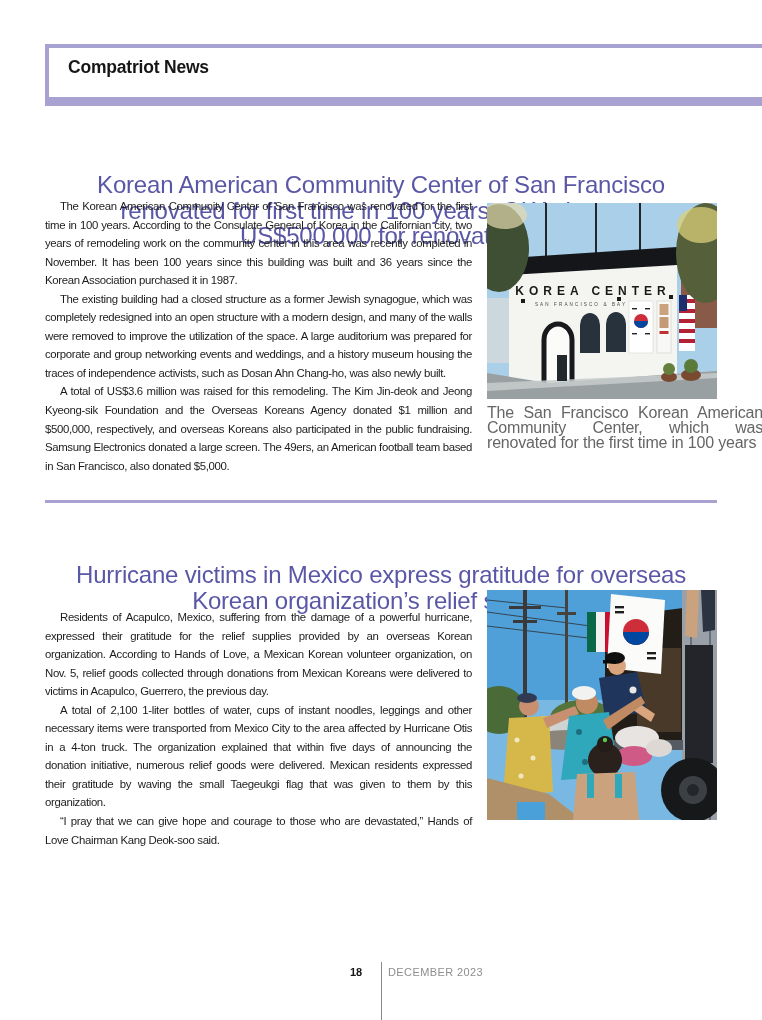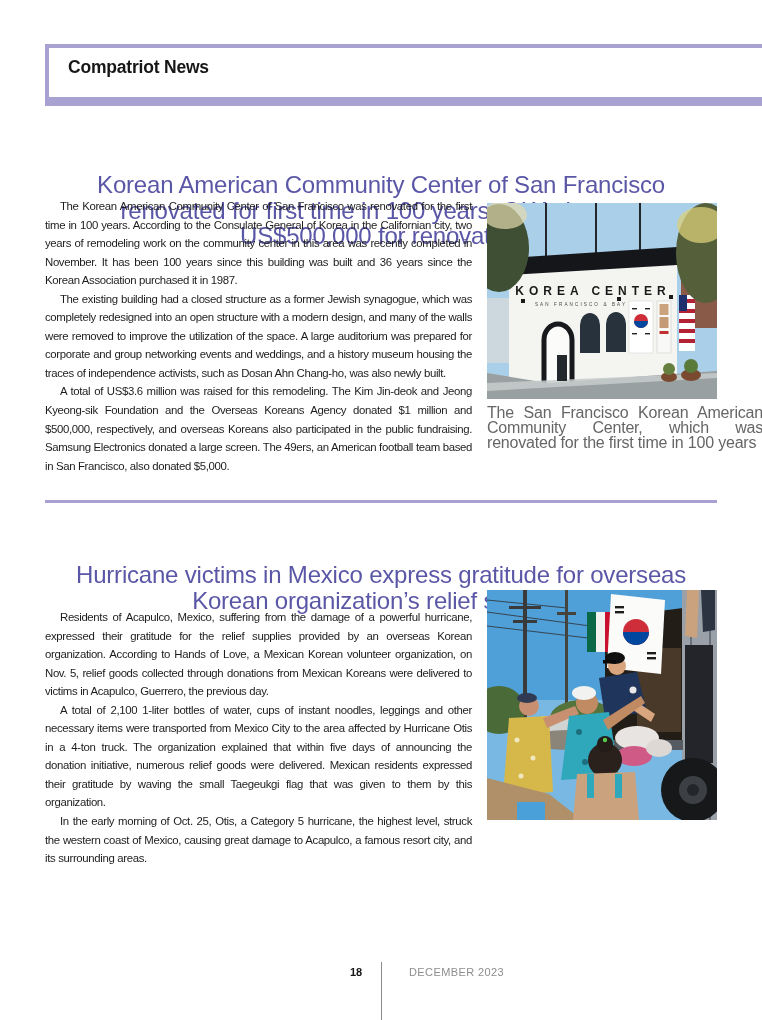--- a/index.html
+++ b/index.html
@@ -44,21 +44,21 @@
     margin-top:7px;font-size:16px;line-height:14.8px;
     color:var(--caption-text,#666);text-align:justify;letter-spacing:-0.2px;
   }
   
   .divider{position:absolute;left:45px;top:500px;width:672px;height:3px;
     background:var(--bar-purple,#a8a2d2);}
   
   .footer-pageno{position:absolute;top:966px;left:350px;width:26px;text-align:left;
     font-size:11px;font-weight:bold;color:#161616;}
   .footer-rule{position:absolute;left:381px;top:962px;width:1px;height:58px;background:#8a8a8a;}
-  .footer-issue{position:absolute;left:409px;top:966px;font-size:11px;
+  .footer-issue{position:absolute;left:388px;top:966px;font-size:11px;
     color:var(--footer-text,#8e8e8e);letter-spacing:0.4px;}
 </style>
 </head>
 <body>
 
 <div class="page">
 
   <div class="masthead">
     <h1>Compatriot News</h1>
   </div>
@@ -132,21 +132,21 @@
 
   <div class="divider"></div>
 
   <div class="article-title" id="a2-title">
     <span class="tw">Hurricane victims in Mexico express gratitude for overseas Korean organization’s relief supplies</span>
   </div>
 
   <div class="article-body" id="a2-body">
     <p>Residents of Acapulco, Mexico, suffering from the damage of a powerful hurricane, expressed their gratitude for the relief supplies provided by an overseas Korean organization. According to Hands of Love, a Mexican Korean volunteer organization, on Nov. 5, relief goods collected through donations from Mexican Koreans were delivered to victims in Acapulco, Guerrero, the previous day.</p>
     <p>A total of 2,100 1-liter bottles of water, cups of instant noodles, leggings and other necessary items were transported from Mexico City to the area affected by Hurricane Otis in a 4-ton truck. The organization explained that within five days of announcing the donation initiative, numerous relief goods were delivered. Mexican residents expressed their gratitude by waving the small Taegeukgi flag that was given to them by this organization.</p>
-    <p>In the early morning of Oct. 25, Otis, a Category 5 hurricane, the highest level, struck the western coast of Mexico, causing great damage to Acapulco, a famous resort city, and its surrounding areas.</p>
+    <p>“I pray that we can give hope and courage to those who are devastated,” Hands of Love Chairman Kang Deok-soo said.</p>
   </div>
 
   <div class="figure" id="fig2">
     <svg viewBox="0 0 230 230" xmlns="http://www.w3.org/2000/svg">
       <rect width="230" height="230" fill="#7ab8e4"></rect>
       <rect width="230" height="110" fill="#4f9fd8"></rect>
       <path d="M0 22 L118 38 M0 36 L118 50 M0 10 L80 18" stroke="#2e2e2e" stroke-width="0.8" fill="none"></path>
       <rect x="36" y="0" width="4" height="132" fill="#3a3a3a"></rect>
       <rect x="22" y="16" width="32" height="3" fill="#3a3a3a"></rect>
       <rect x="26" y="30" width="24" height="3" fill="#3a3a3a"></rect>

